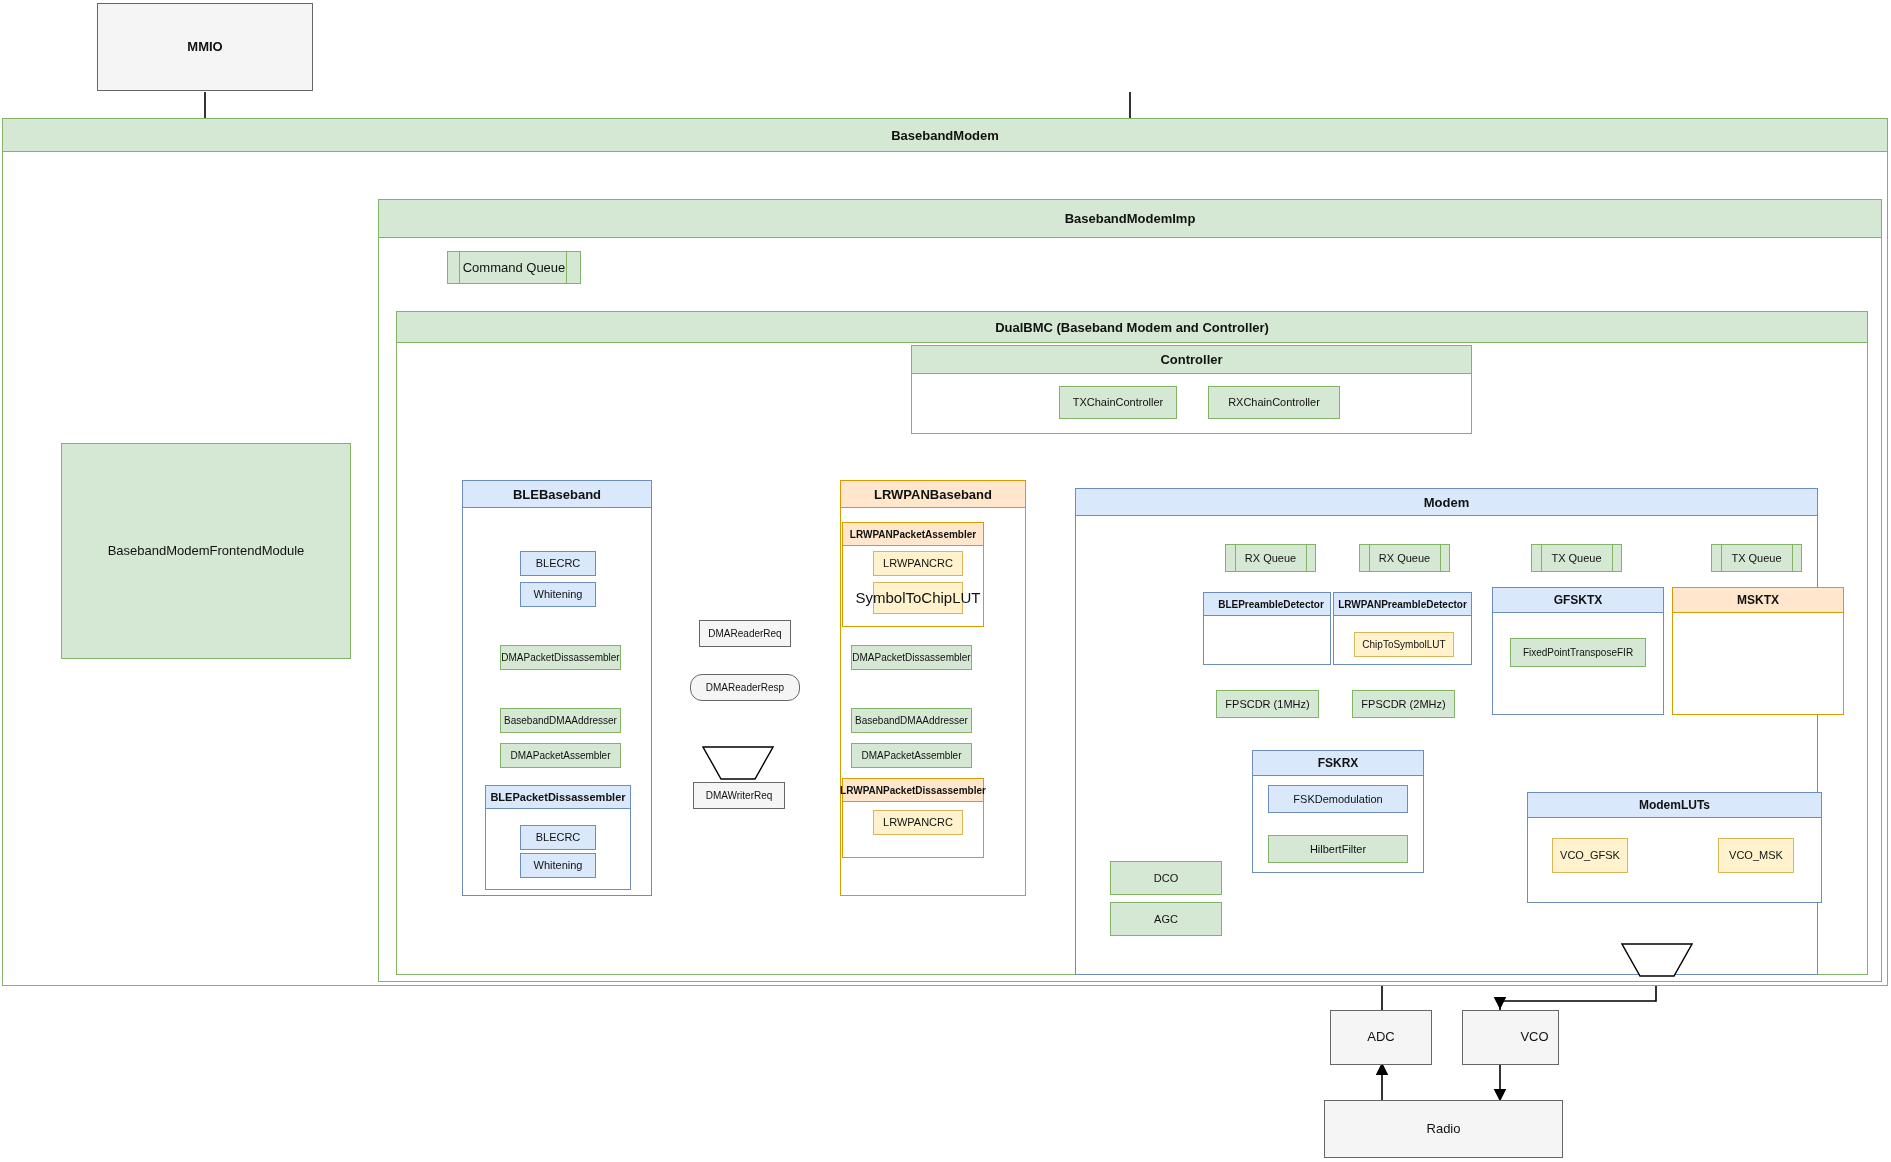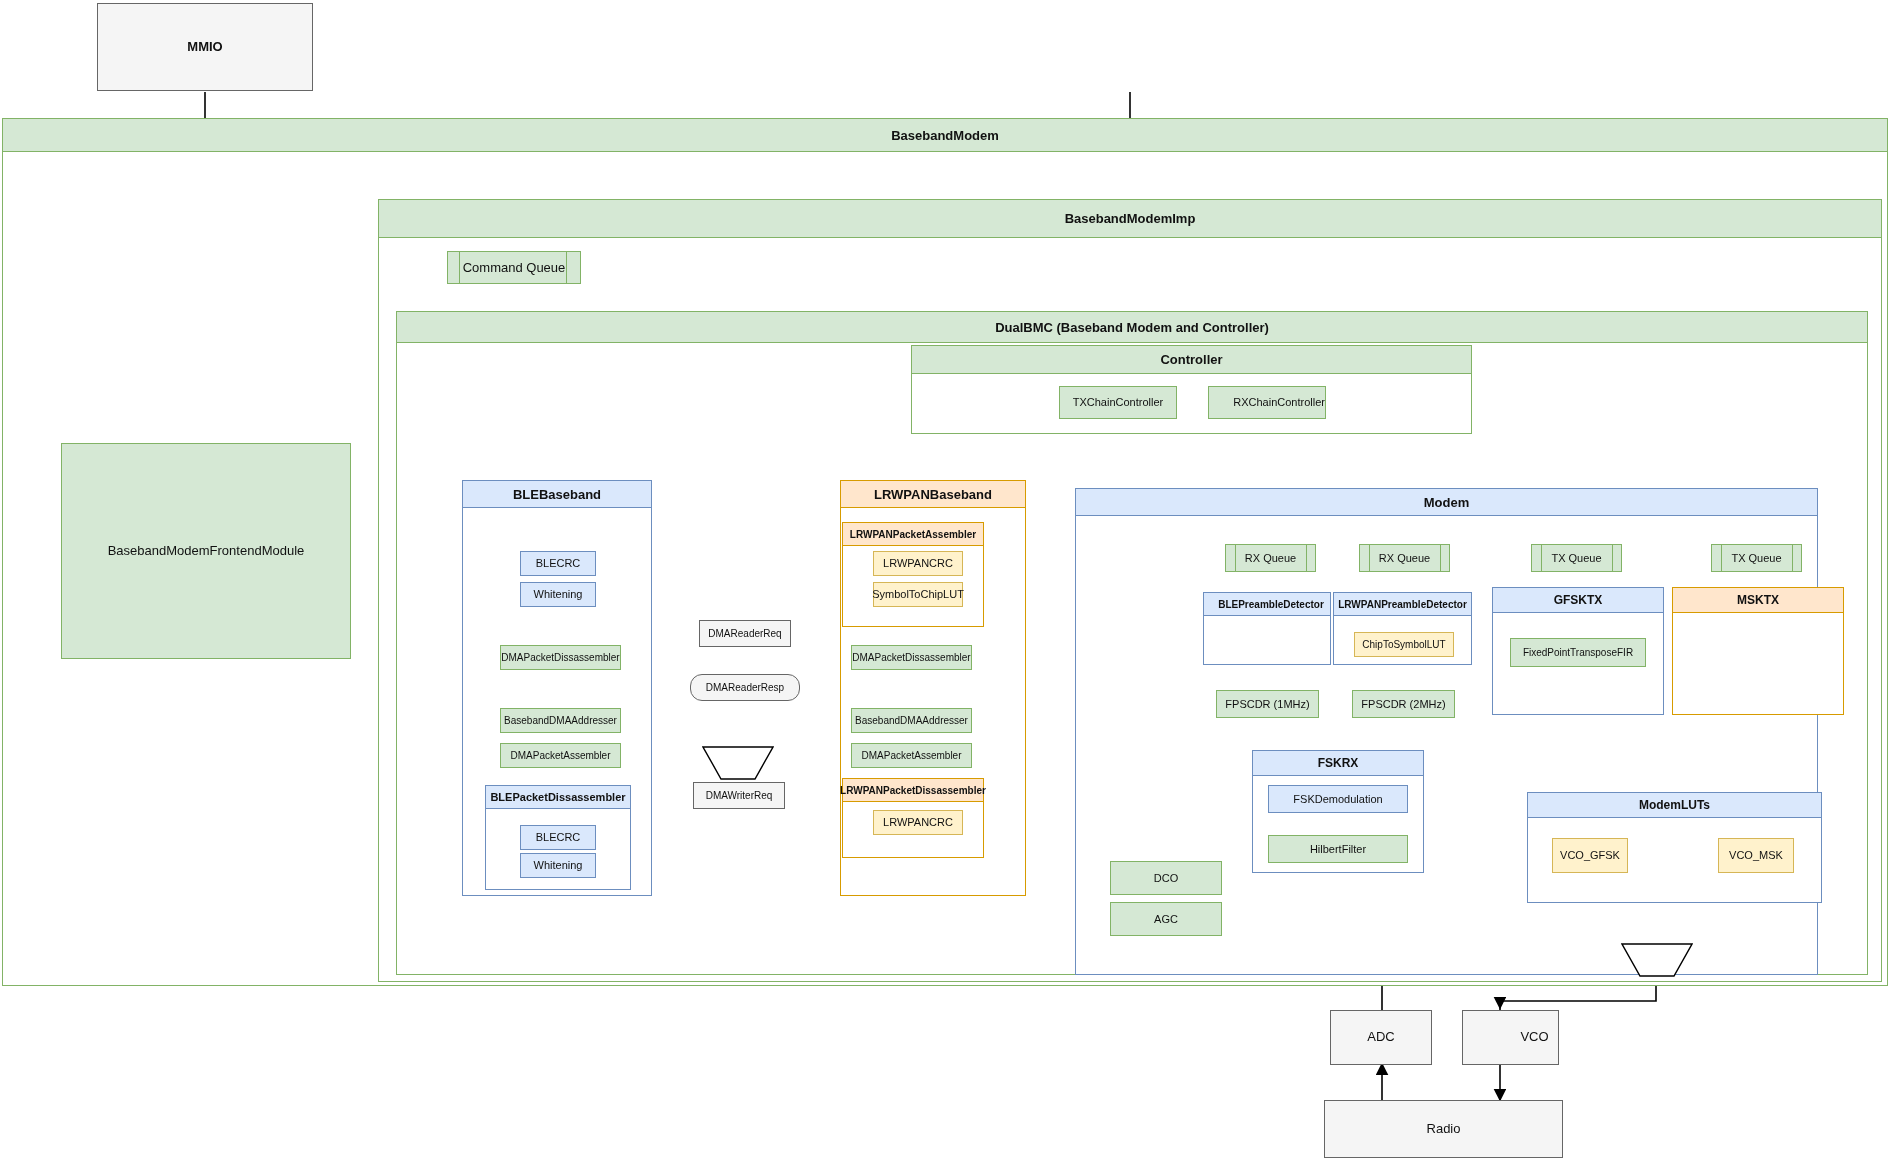--- a/index.html
+++ b/index.html
@@ -230,21 +230,21 @@
     <div class="gbody" style="top:32px; height:632px;"></div>
   </div>
 
   <div class="group g-green" style="left:911px; top:345px; width:561px; height:89px;">
     <div class="ghdr" style="height:29px;">Controller</div>
     <div class="gbody" style="top:29px; height:60px;"></div>
   </div>
   <div class="box leaf-green" style="left:1059px; top:386px; width:118px; height:33px; font-size:11px;">
     <span>TXChainController</span>
   </div>
-  <div class="box leaf-green" style="left:1208px; top:386px; width:118px; height:33px; font-size:11px;justify-content:flex-end;">
+  <div class="box leaf-green" style="left:1208px; top:386px; width:132px; height:33px; font-size:11px;">
     <span>RXChainController</span>
   </div>
 
   <div class="group g-blue" style="left:462px; top:480px; width:190px; height:416px;">
     <div class="ghdr" style="height:28px;">BLEBaseband</div>
     <div class="gbody" style="top:28px; height:388px;"></div>
   </div>
 
   <div class="box leaf-blue" style="left:520px; top:551px; width:76px; height:25px; font-size:11px; z-index:5;">
     <span>BLECRC</span>
@@ -279,21 +279,21 @@
     <div class="gbody" style="top:28px; height:388px;"></div>
   </div>
 
   <div class="group g-orange" style="left:842px; top:522px; width:142px; height:105px; z-index:4;">
     <div class="ghdr" style="height:24px; font-size:10px;">LRWPANPacketAssembler</div>
     <div class="gbody" style="top:24px; height:81px;"></div>
   </div>
   <div class="box leaf-orange" style="left:873px; top:551px; width:90px; height:25px; font-size:11px; z-index:5;">
     <span>LRWPANCRC</span>
   </div>
-  <div class="box leaf-orange" style="left:873px; top:582px; width:90px; height:25px; font-size:11px; z-index:5;">
+  <div class="box leaf-orange" style="left:873px; top:582px; width:90px; height:32px; font-size:15px; z-index:5;">
     <span>SymbolToChipLUT</span>
   </div>
 
   <div class="box leaf-green" style="left:851px; top:645px; width:121px; height:25px; font-size:10px; z-index:4;">
     <span>DMAPacketDissassembler</span>
   </div>
   <div class="box leaf-green" style="left:851px; top:708px; width:121px; height:25px; font-size:10px; z-index:4;">
     <span>BasebandDMAAddresser</span>
   </div>
   <div class="box leaf-green" style="left:851px; top:743px; width:121px; height:25px; font-size:10px; z-index:4;">

